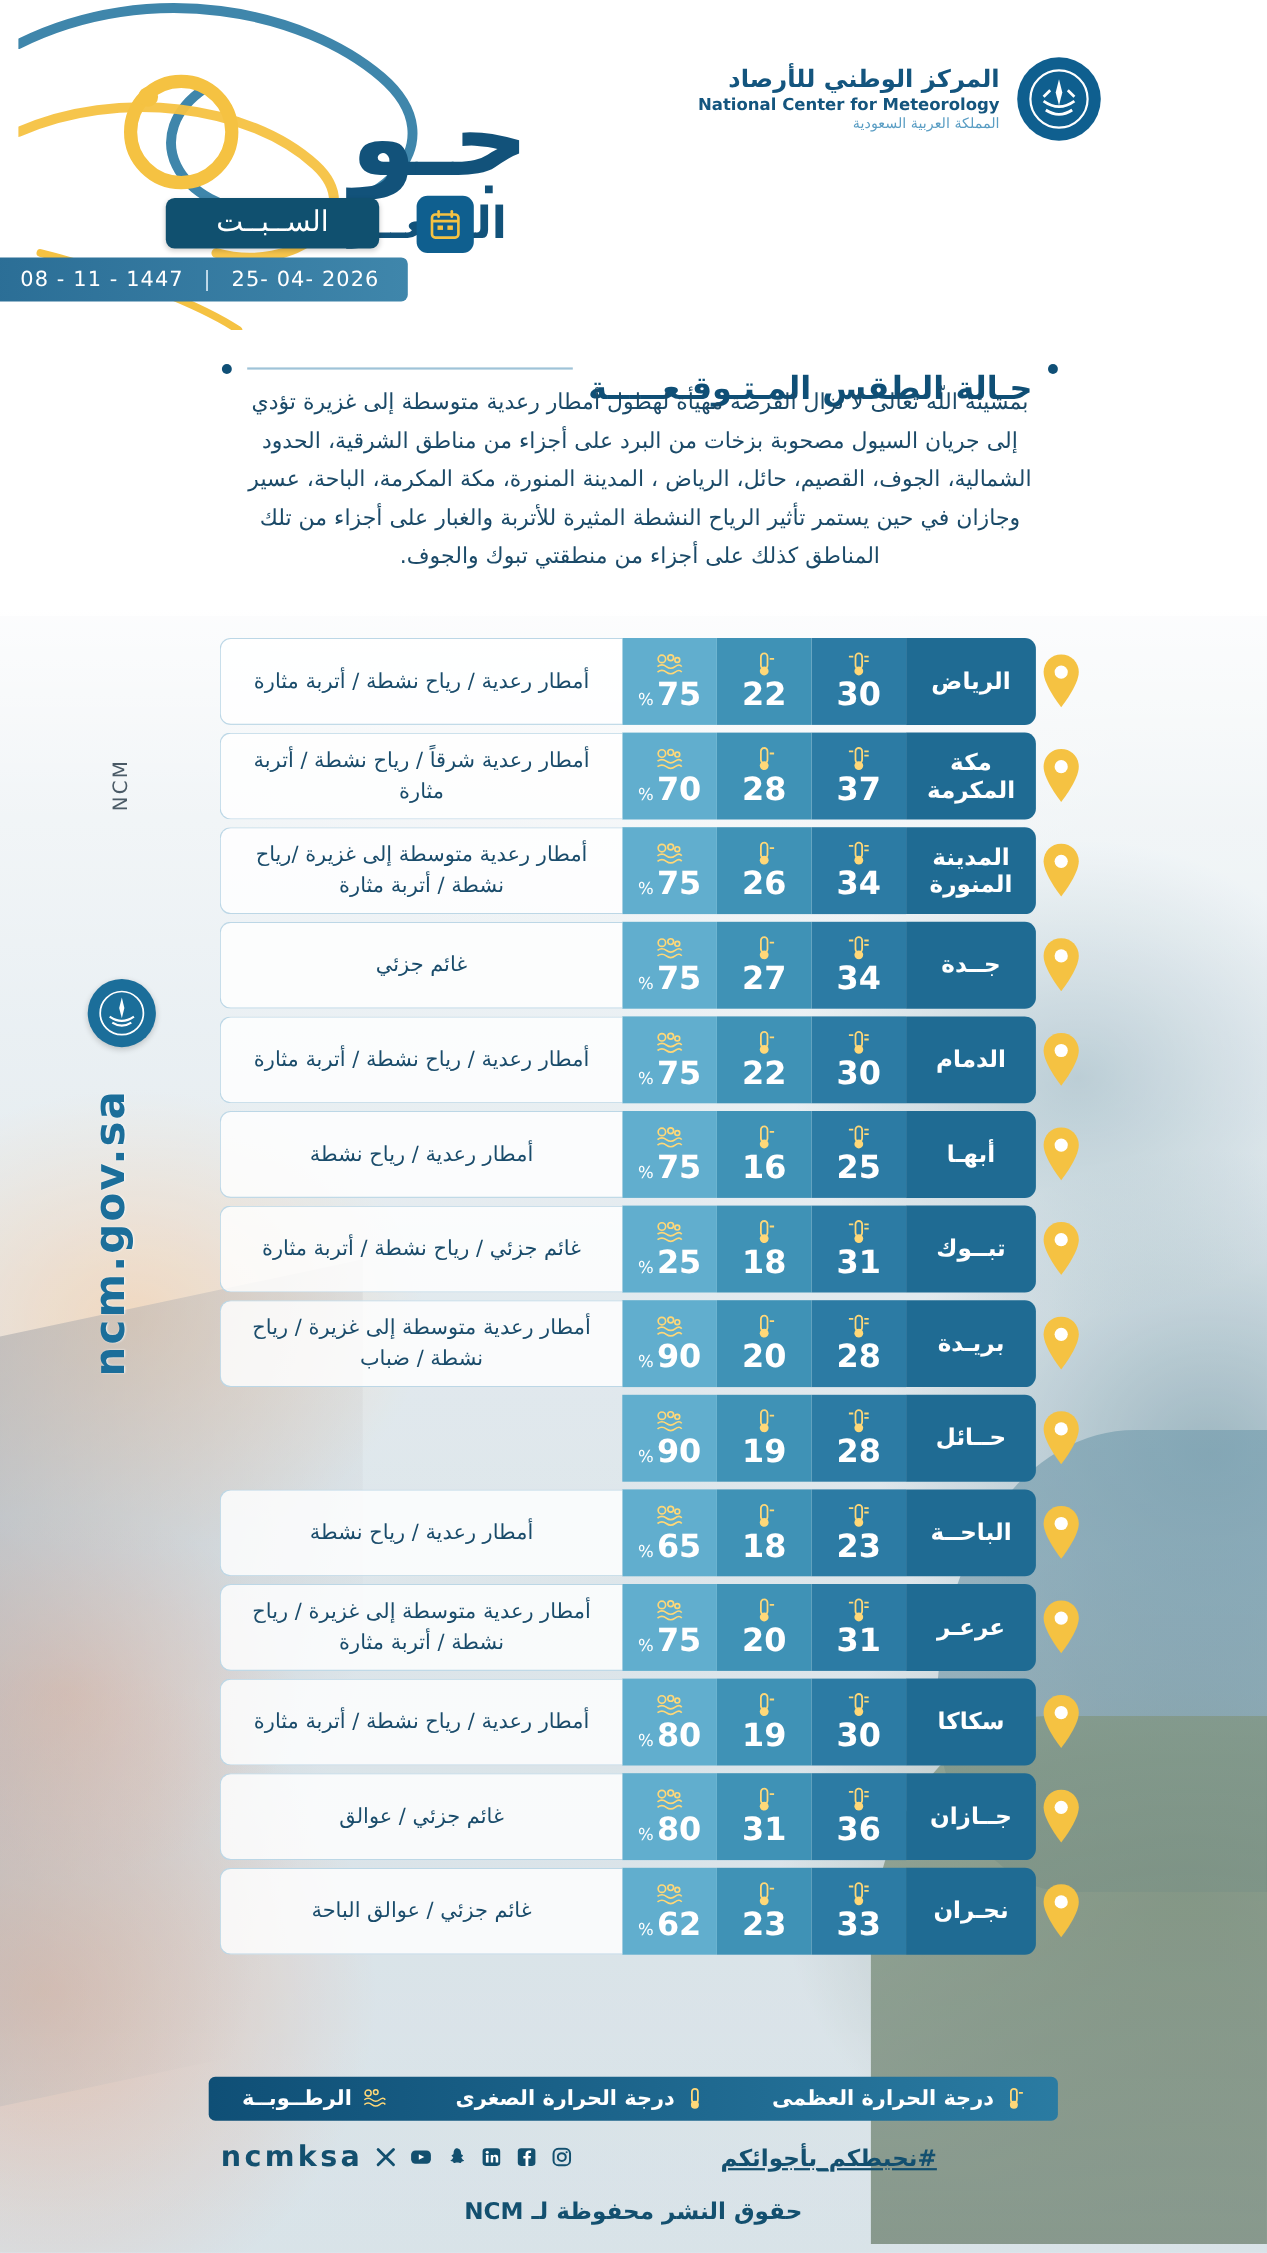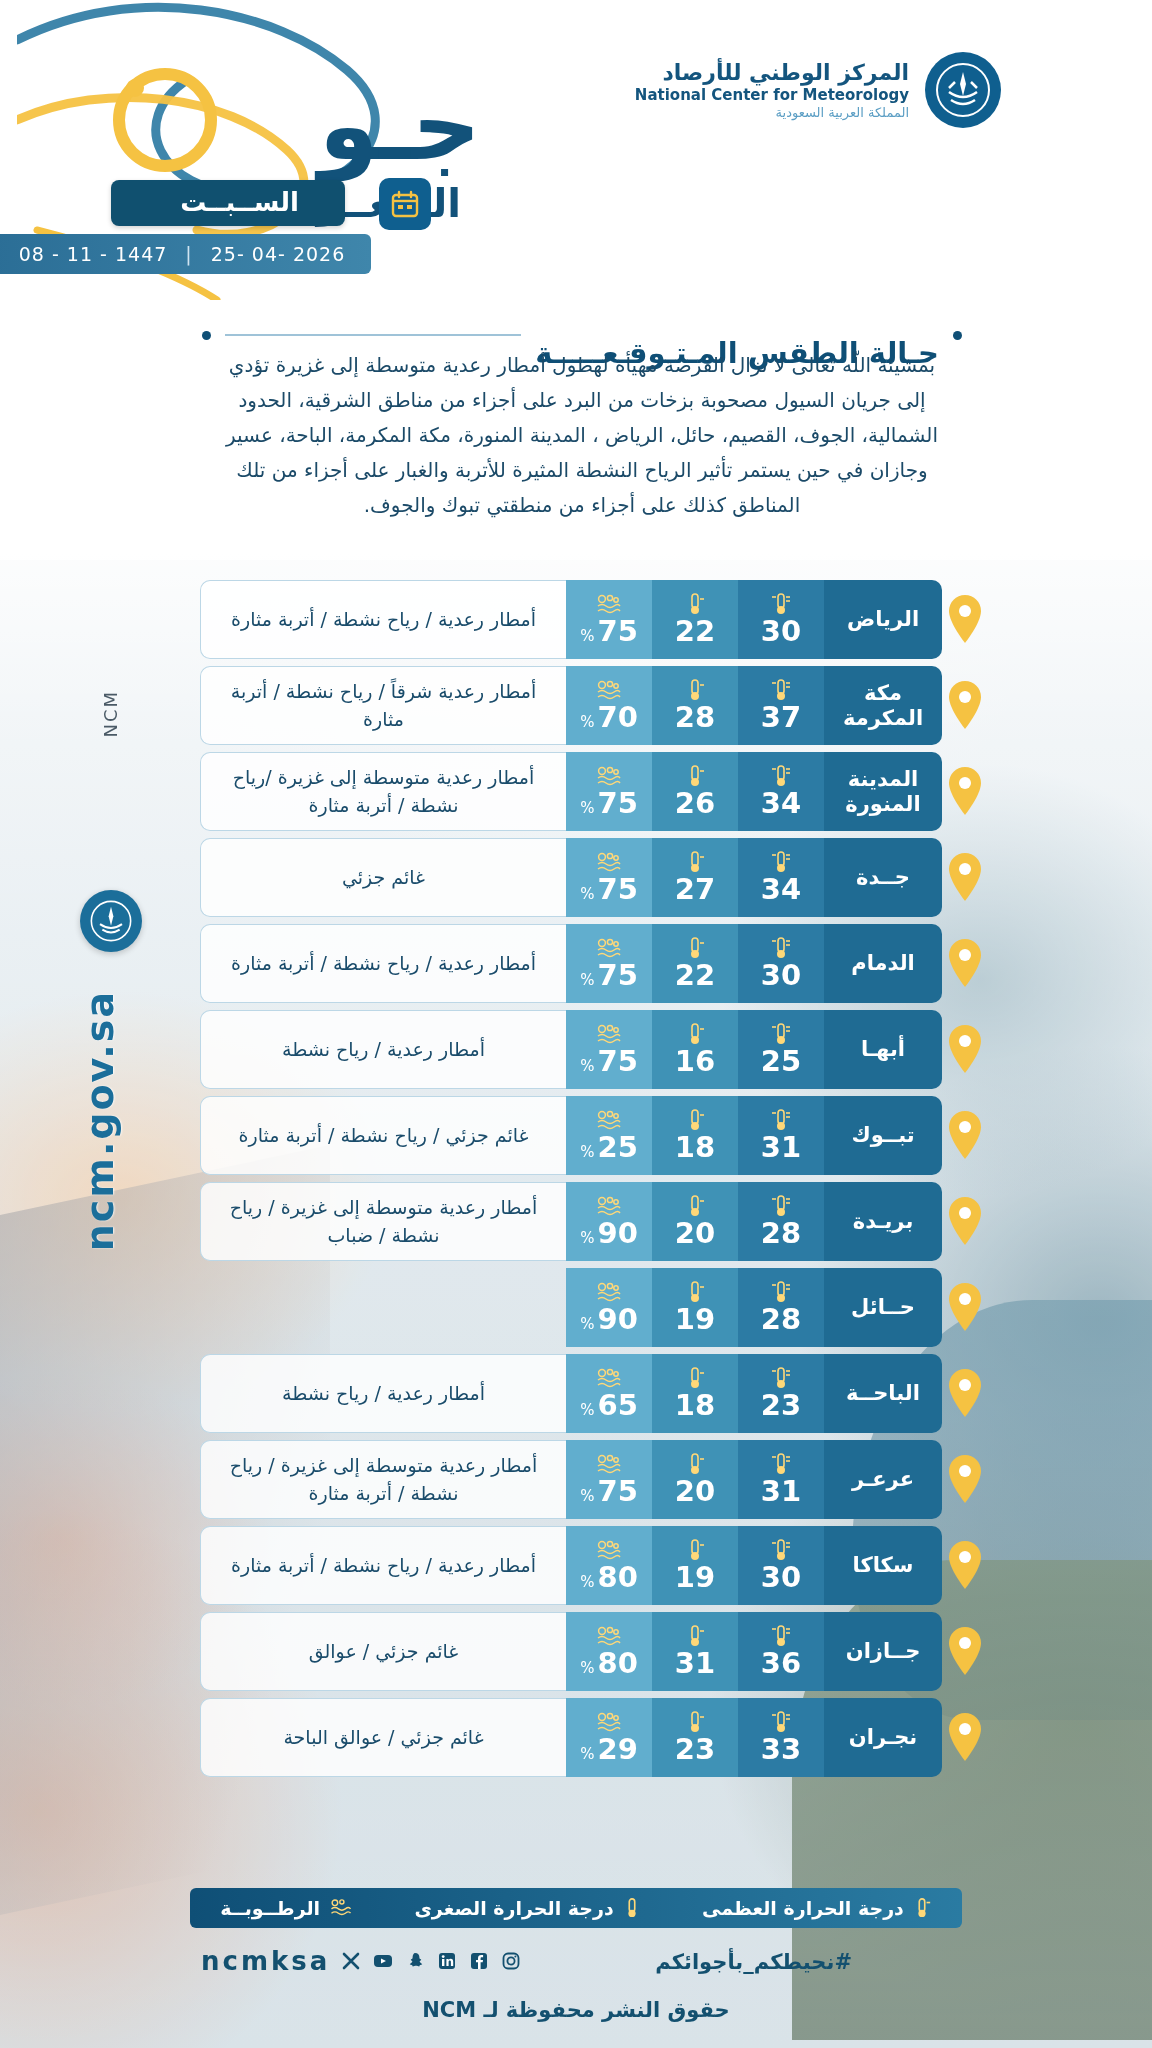--- a/index.html
+++ b/index.html
@@ -83,22 +83,22 @@
     letter-spacing:10px;
   }
 
   .date-bar {
     position:absolute; right:650px; top:190px;
     width: 300px; height: 68px;
   }
   .day-pill {
     position:absolute; right:26px; top:-10px;
     background:#10506f; color:#ffffff;
-    font-size:26px; font-weight:bold;
-    padding:7px 46px 9px 69px;
+    font-size:26px; font-weight:normal;
+    padding:7px 46px 9px 46px;
     border-radius:8px;
     letter-spacing:4px;
     box-shadow:0 2px 5px rgba(0,0,0,.18);
   }
   .cal-icon {
     position:absolute; right:-60px; top:-12px;
     width:52px; height:52px; border-radius:10px;
     background:#0f5f8f; display:flex; align-items:center; justify-content:center;
   }
   .date-row {
@@ -200,21 +200,21 @@
     display:flex; flex-direction:row; align-items:center; justify-content:space-around;
     color:#fff; font-size:19px; font-weight:bold;
   }
   .legend-item { display:flex; align-items:center; gap:8px; flex-direction:row; }
   .legend-item .lg-ico { display:flex; align-items:center; }
 
   
   .footer { position:absolute; left:0; top:1940px; width:1152px; height:108px; }
   .hashtag {
     position:absolute; right:300px; top:10px;
-    color:#13506f; font-size:21px; font-weight:bold;
+    color:#13506f; font-size:21px; font-weight:bold;text-decoration:underline;
   }
   .social {
     position:absolute; left:201px; top:6px;
     display:flex; flex-direction:row-reverse; align-items:center; gap:10px;
   }
   .handle { font-size:26px; font-weight:bold; color:#13506f; letter-spacing:3px; }
   .s-ico { width:22px; height:22px; display:flex; align-items:center; justify-content:center; color:#13506f; }
   .copyright {
     position:absolute; left:0; right:0; top:58px;
     text-align:center; font-size:21px; font-weight:bold; color:#13506f;
@@ -933,21 +933,21 @@
             <svg width="30" height="22" viewBox="0 0 30 22">
               <circle cx="8" cy="5" r="3.4" fill="none" stroke="#ffd878" stroke-width="1.5"></circle>
               <circle cx="16" cy="4" r="2.6" fill="none" stroke="#ffd878" stroke-width="1.5"></circle>
               <circle cx="22" cy="6" r="2.2" fill="none" stroke="#ffd878" stroke-width="1.5"></circle>
               <path d="M4 12 q4 -3 8 0 q4 3 8 0 q4 -3 6 0" stroke="#ffd878" stroke-width="1.5" fill="none"></path>
               <path d="M4 17 q4 -3 8 0 q4 3 8 0 q4 -3 6 0" stroke="#ffd878" stroke-width="1.5" fill="none"></path>
             </svg>
           </div>
         <div class="val hum-val">
           <span class="pct">%</span>
-          <span>29</span>
+          <span>62</span>
         </div>
       </div>
       <div class="desc">غائم جزئي / عوالق الباحة</div>
     </div>
 
   </div>
 
   <div class="legend">
     <div class="legend-item">
       <span class="lg-ico">

